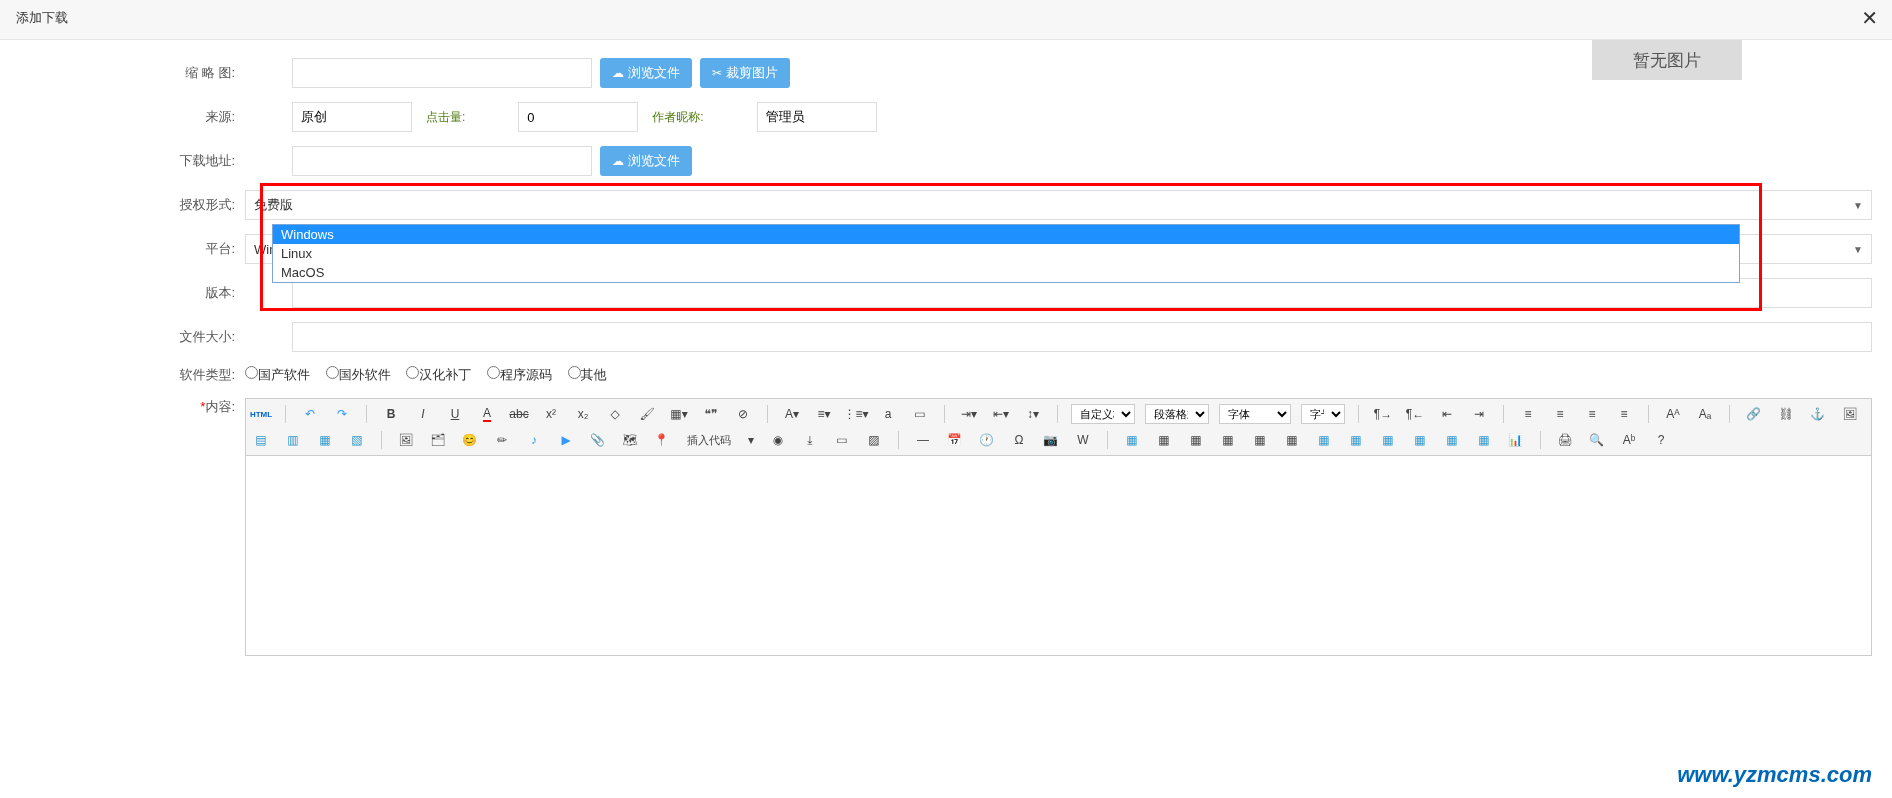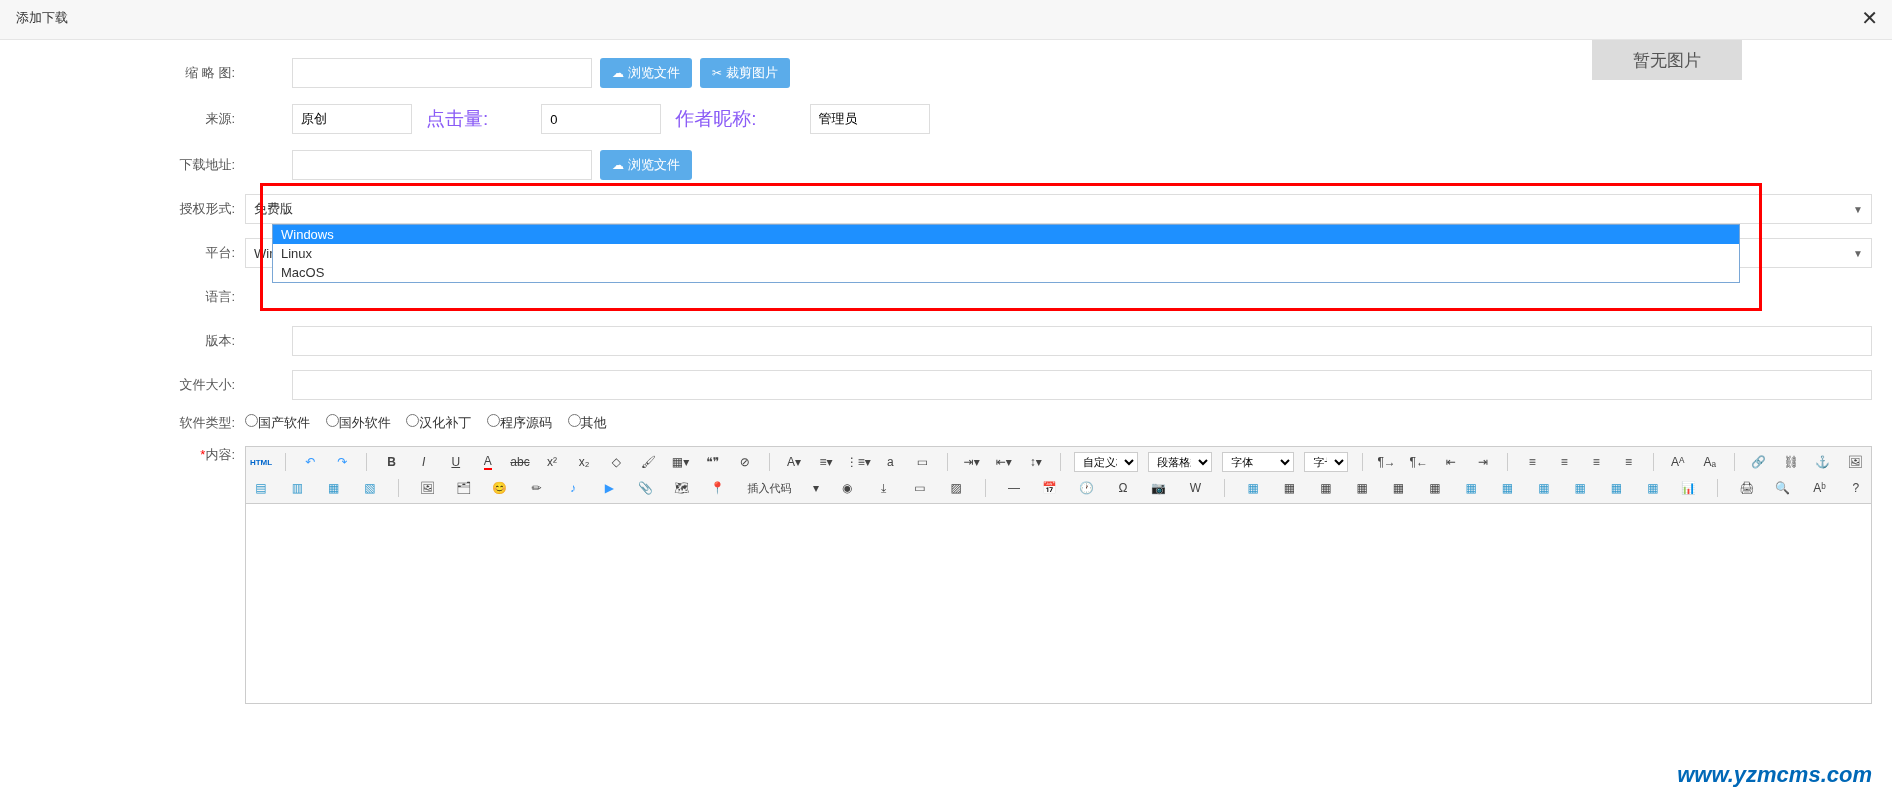--- a/index.html
+++ b/index.html
@@ -15,27 +15,27 @@
 .btn .ico { font-size: 12px; }
 .select { height: 30px; border: 1px solid #ddd; padding: 0 8px; font-size: 13px; background: #fff; position: relative; display: flex; align-items: center; }
 .select .caret { position: absolute; right: 8px; font-size: 10px; color: #666; }
 .img-placeholder { position: absolute; right: 150px; top: 40px; width: 150px; height: 40px; background: #dcdcdc; display: flex; align-items: center; justify-content: center; color: #555; font-size: 17px; }
 .highlight-box { position: absolute; left: 260px; right: 130px; border: 3px solid #f00; top: 183px; height: 128px; pointer-events: none; z-index: 5; }
 .dropdown-list { position: absolute; left: 272px; right: 152px; top: 224px; border: 1px solid #7aa7d6; background: #fff; z-index: 4; }
 .dropdown-list div { padding: 2px 8px; font-size: 13px; }
 .dropdown-list .sel { background: #1e90ff; color: #fff; }
 .radio-grp label { margin-right: 12px; font-size: 13px; }
 .toolbar { border: 1px solid #ccc; background: #f5f5f5; padding: 2px; }
-.toolbar .tb-row { display: flex; flex-wrap: wrap; align-items: center; gap: 10px; padding: 2px; justify-content: space-between; }
+.toolbar .tb-row { display: flex; flex-wrap: wrap; align-items: center; gap: 10px; padding: 2px; }
 .toolbar .tb-btn { width: 22px; height: 22px; display: inline-flex; align-items: center; justify-content: center; cursor: pointer; font-size: 12px; color: #444; border-radius: 2px; }
 .toolbar .tb-sep { width: 1px; height: 18px; background: #ccc; margin: 0 3px; }
 .toolbar .tb-select { height: 20px; font-size: 11px; border: 1px solid #ccc; background: #fff; padding: 0 4px; }
 .editor-area { border: 1px solid #ccc; border-top: none; height: 200px; background: #fff; }
 .watermark { position: fixed; right: 20px; bottom: 10px; color: #0068b7; font-size: 22px; font-style: italic; font-weight: bold; }
-.inline-label { font-size: 19px; color: #8b5cf6; margin: 4px 6px; }
+.inline-label { font-size: 12px; color: #4d7c0f; margin: 4px 6px; }
 </style>
 </head>
 <body>
 
 <div class="header">
   <span>添加下载</span>
   <span class="close">✕</span>
 </div>
 
 <div class="img-placeholder">暂无图片</div>
@@ -85,24 +85,20 @@
   </div>
 
   <div class="form-row">
     <div class="label">平台:</div>
     <div class="select" style="flex:1">
       <span>Windows</span>
       <span class="caret">▼</span>
     </div>
   </div>
 
-  <div class="form-row">
-    <div class="label">语言:</div>
-    <div style="flex:1;height:30px"></div>
-  </div>
 
   <div class="form-row">
     <div class="label">版本:</div>
     <input class="txt-input" style="flex: 1 1 0%;">
   </div>
 
   <div class="form-row">
     <div class="label">文件大小:</div>
     <input class="txt-input" style="flex: 1 1 0%;">
   </div>

